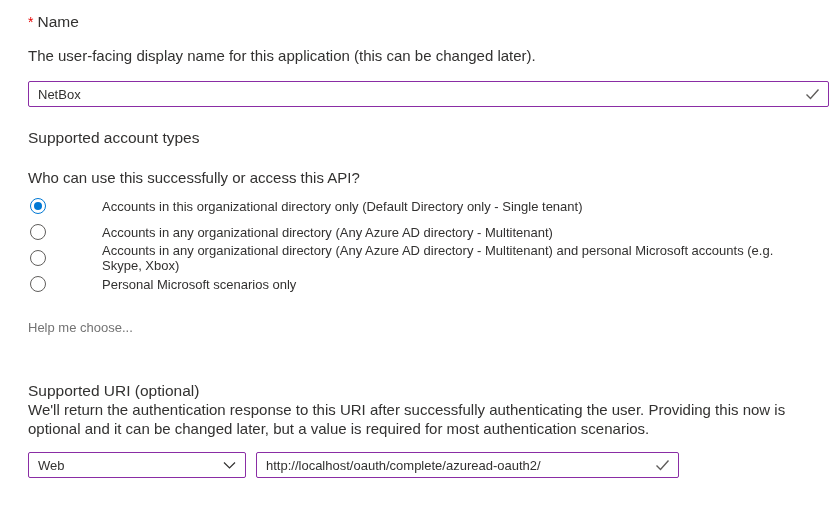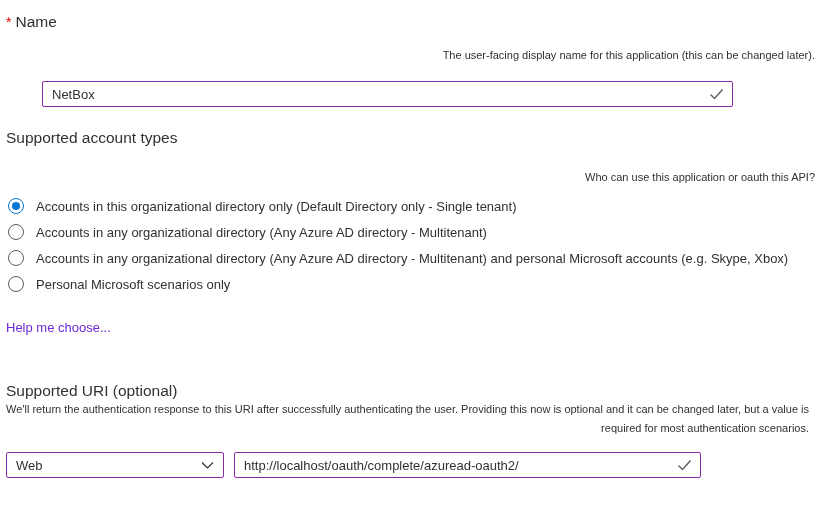--- a/index.html
+++ b/index.html
@@ -6,49 +6,47 @@
     margin: 0;
     padding: 0;
     background: #ffffff;
     width: 829px;
     height: 516px;
     overflow: hidden;
     font-family: "Liberation Sans", sans-serif;
     color: #323130;
   }
   .page {
-    padding: 12px 14px 0 6px;
+    padding: 12px 14px 0 28px;
     box-sizing: border-box;
     width: 829px;
   }
   .section-title {
     font-size: 15.5px;
     font-weight: 400;
     color: #323130;
     line-height: 19px;
     margin: 0;
   }
   .required-marker {
     color: #e50000;
     margin-right: 4px;
     font-size: 14px;
   }
   .body-text {
-    font-size: 11px;
+    font-size: 15px;
     line-height: 19px;
     color: #323130;
     margin: 0;
-    text-align: right;
   }
   .desc-1 { margin-top: 14px; }
   .input-wrap {
     position: relative;
     margin-top: 16px;
-    width: 691px;
-    margin-left: 36px;
+    width: 801px;
   }
   .text-input {
     width: 100%;
     height: 26px;
     box-sizing: border-box;
     border: 1px solid #8a2da5;
     border-radius: 2px;
     padding: 0 30px 0 9px;
     font-family: "Liberation Sans", sans-serif;
     font-size: 13px;
@@ -66,20 +64,21 @@
     pointer-events: none;
   }
   .title-2 { margin-top: 21px; }
   .question { margin-top: 21px; }
   .radio-group { margin-top: 6px; }
   .radio-row {
     display: flex;
     align-items: center;
     height: 26px;
     cursor: pointer;
+    gap: 44px;
   }
   .radio-circle {
     width: 16px;
     height: 16px;
     box-sizing: border-box;
     border: 1px solid #605e5c;
     border-radius: 50%;
     margin-left: 2px;
     margin-right: 12px;
     flex: 0 0 auto;
@@ -101,21 +100,21 @@
     transform: translate(-50%, -50%);
   }
   .radio-label {
     font-size: 13px;
     color: #323130;
   }
   .help-link {
     display: inline-block;
     margin-top: 23px;
     font-size: 13px;
-    color: #6d28d9;
+    color: #737373;
     text-decoration: none;
     cursor: pointer;
   }
   .title-3 { margin-top: 45px; }
   .desc-2 {
     max-width: 803px;
   }
   .redirect-row {
     margin-top: 14px;
     display: flex;
@@ -133,21 +132,21 @@
     padding: 0 9px;
     font-size: 13px;
     color: #323130;
     cursor: pointer;
     background: #ffffff;
     flex: 0 0 auto;
   }
   .uri-wrap {
     position: relative;
     margin-left: 10px;
-    width: 467px;
+    width: 423px;
     flex: 0 0 auto;
   }
 </style>
 </head>
 <body>
 
 <div class="page">
 
   
   <h2 class="section-title"><span class="required-marker">*</span><span>Name</span></h2>
@@ -159,21 +158,21 @@
     <span class="valid-check">
       <svg width="15" height="12" viewBox="0 0 15 12">
         <path d="M1.5 6.5 L5.5 10.5 L13.5 1.5" stroke="#5f5d5b" stroke-width="1.4" fill="none"></path>
       </svg>
     </span>
   </div>
 
   
   <h2 class="section-title title-2">Supported account types</h2>
 
-  <p class="body-text question">Who can use this application or oauth this API?</p>
+  <p class="body-text question">Who can use this successfully or access this API?</p>
 
   <div class="radio-group">
     <div class="radio-row selected">
       <span class="radio-circle"></span>
       <span class="radio-label">Accounts in this organizational directory only (Default Directory only - Single tenant)</span>
     </div>
     <div class="radio-row">
       <span class="radio-circle"></span>
       <span class="radio-label">Accounts in any organizational directory (Any Azure AD directory - Multitenant)</span>
     </div>

